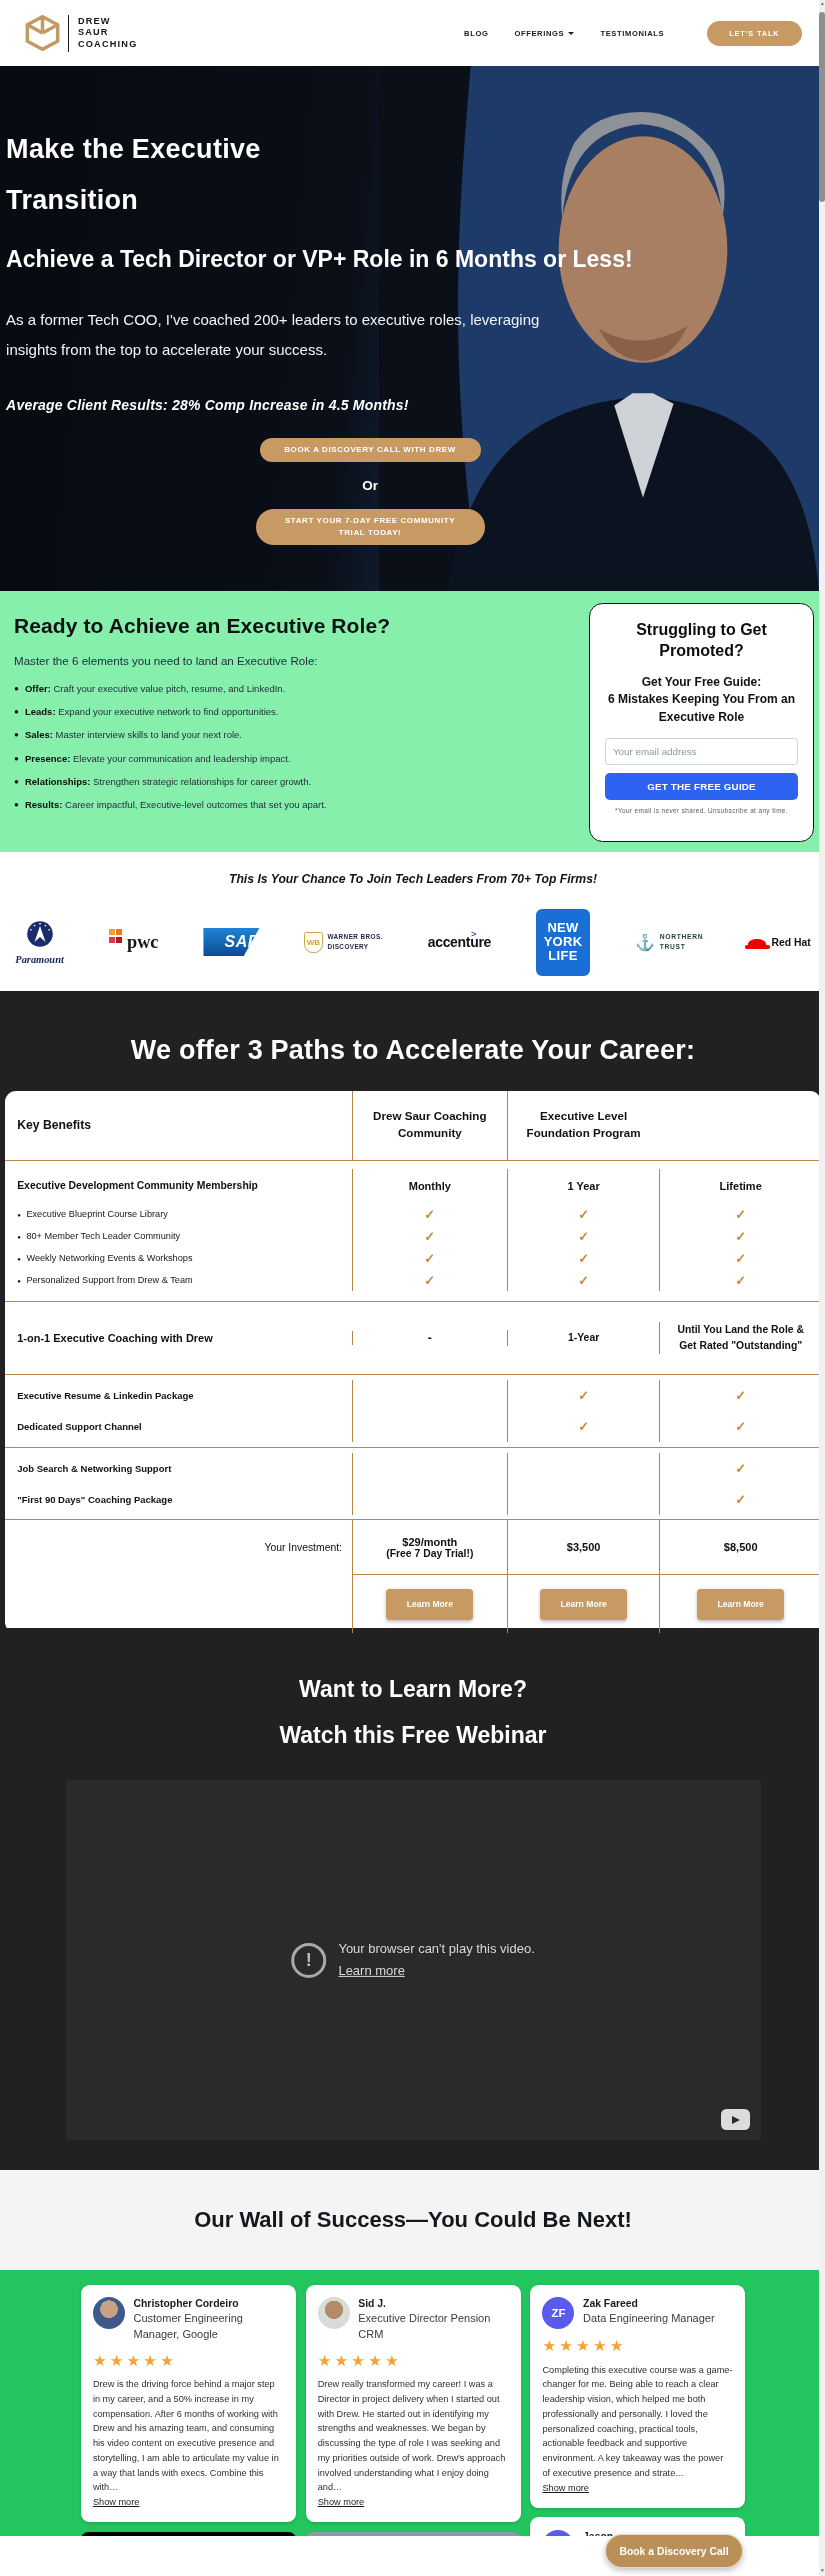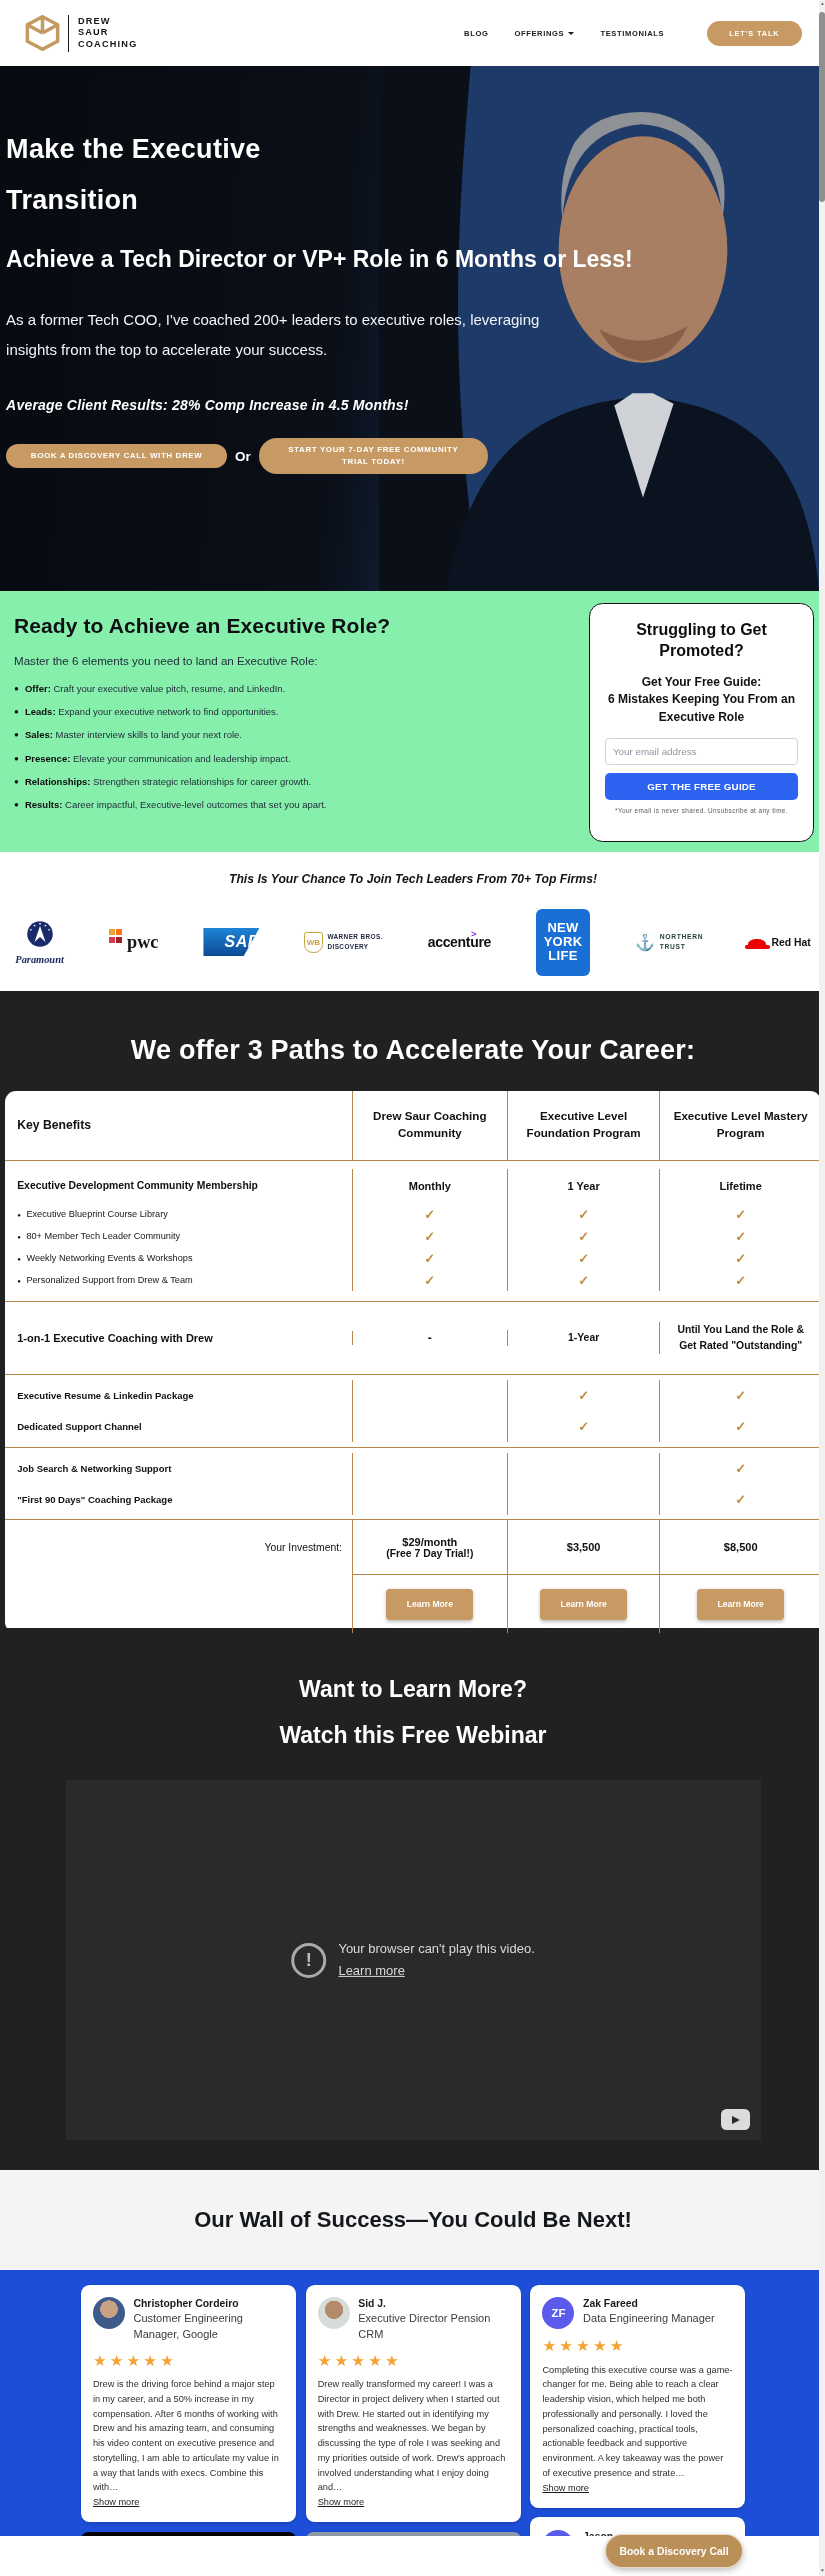--- a/index.html
+++ b/index.html
@@ -19,21 +19,21 @@
   .header-cta { margin-left:17px; padding:8px 22px; border-radius:13.5px; font-size:7.3px; letter-spacing:0.9px; }
 
   
   .hero { position:relative; height:525px; background:linear-gradient(95deg,#070a10 0%,#0a0f18 42%,#13243f 55%,#16294a 70%); overflow:hidden; }
   .hero-art { position:absolute; top:0; right:7.3px; width:440px; height:525px; }
   .hero-content { position:relative; z-index:3; padding:58px 0 0 6.1px; max-width:734px; }
   .hero-title { color:#fff; font-weight:800; font-size:27px; line-height:1.9; max-width:379px; letter-spacing:0.3px; }
   .hero-sub { color:#fff; font-weight:700; font-size:23px; line-height:2.1; max-width:734px; margin-top:8.6px; }
   .hero-desc { color:#f2f4f8; font-size:15px; line-height:2.0; max-width:538px; margin-top:22px; font-weight:400; }
   .hero-stat { color:#fff; font-size:14px; font-style:italic; font-weight:700; margin-top:32px; letter-spacing:0.2px; }
-  .hero-ctas { display:flex; align-items:center; gap:8px; margin-top:24.5px; }
+  .hero-ctas { display:flex; align-items:center; gap:16px; margin-top:24.5px;flex-direction:column; }
   .hero-btn { border-radius:18.3px; font-size:8px; letter-spacing:0.6px; line-height:1.5; text-align:center; }
   .hero-btn.primary { width:221px; padding:6.1px 18.3px; }
   .hero-btn.secondary { width:229px; padding:6.1px 18.3px; }
   .or-label { color:#fff; font-size:13.5px; font-weight:700; }
 
   
   .ready { position:relative; height:261px; background:#86efac; padding:23px 0 0 14px; }
   .ready h2 { font-size:21px; font-weight:800; color:#0f1115; letter-spacing:0.1px; }
   .ready-intro { font-size:11.6px; color:#1f2937; margin-top:16px; }
   .ready-bullets { margin-top:16px; list-style:none; }
@@ -118,21 +118,21 @@
   .err-text { color:#d9d9d9; font-size:13px; line-height:1.7; }
   .err-link { color:#d9d9d9; text-decoration:underline; cursor:pointer; }
   .yt-btn { position:absolute; right:11px; bottom:9.8px; width:29px; height:21px; background:#dcdcdc; border-radius:5.5px; display:flex; align-items:center; justify-content:center; cursor:pointer; }
   .yt-play { width:0; height:0; border-left:8.6px solid #2a2a2a; border-top:4.9px solid transparent; border-bottom:4.9px solid transparent; margin-left:1.8px; }
 
   
   .wall { height:100px; background:#f4f4f4; display:flex; align-items:center; justify-content:center; }
   .wall h2 { font-size:22px; font-weight:800; color:#14181d; }
 
   
-  .testimonials { position:relative; height:266px; background:#1d4ed8; padding-top:14.7px; overflow:hidden; }
+  .testimonials { position:relative; height:266px; background:#22c55e; padding-top:14.7px; overflow:hidden; }
   .t-grid { display:flex; justify-content:center; gap:9.8px; }
   .t-col { width:215px; display:flex; flex-direction:column; gap:9.8px; }
   .t-card { background:#fff; border-radius:8.6px; padding:12.2px 12.2px 14.7px; box-shadow:0 1.2px 3.1px rgba(0,0,0,.12); }
   .t-head { display:flex; gap:8.6px; }
   .t-avatar { width:32px; height:32px; border-radius:50%; flex:0 0 auto; }
   .t-avatar.photo1 { background:radial-gradient(circle at 50% 38%, #c9a183 0 34%, #3e5a8a 35% 100%); }
   .t-avatar.photo2 { background:radial-gradient(circle at 50% 40%, #b38a6a 0 36%, #d8dcd9 37% 100%); }
   .t-avatar.initials { background:#5a5bec; color:#fff; display:flex; align-items:center; justify-content:center; font-size:11.6px; font-weight:700; }
   .t-name { font-size:10.4px; font-weight:700; color:#1c1c1c; padding-top:1.2px; }
   .t-role { font-size:11px; color:#3c3c3c; margin-top:2.4px; line-height:1.45; }
@@ -326,23 +326,20 @@
     <div class="table-card">
 
       <div class="trow thead">
         <div class="c1">Key Benefits</div>
         <div class="c2">
             <span class="col-title">Drew Saur Coaching Community</span>
           </div>
         <div class="c3">
             <span class="col-title">Executive Level Foundation Program</span>
           </div>
-        <div class="c4">
-            <span class="col-title">Executive Level Mastery Program</span>
-          </div>
       </div>
 
       <div class="mem-block gold-top membership">
         <div class="subrow">
           <div class="c1"><span class="mem-title">Executive Development Community Membership</span></div>
           <div class="c2">
               <span class="duration">Monthly</span>
             </div>
           <div class="c3">
               <span class="duration">1 Year</span>

